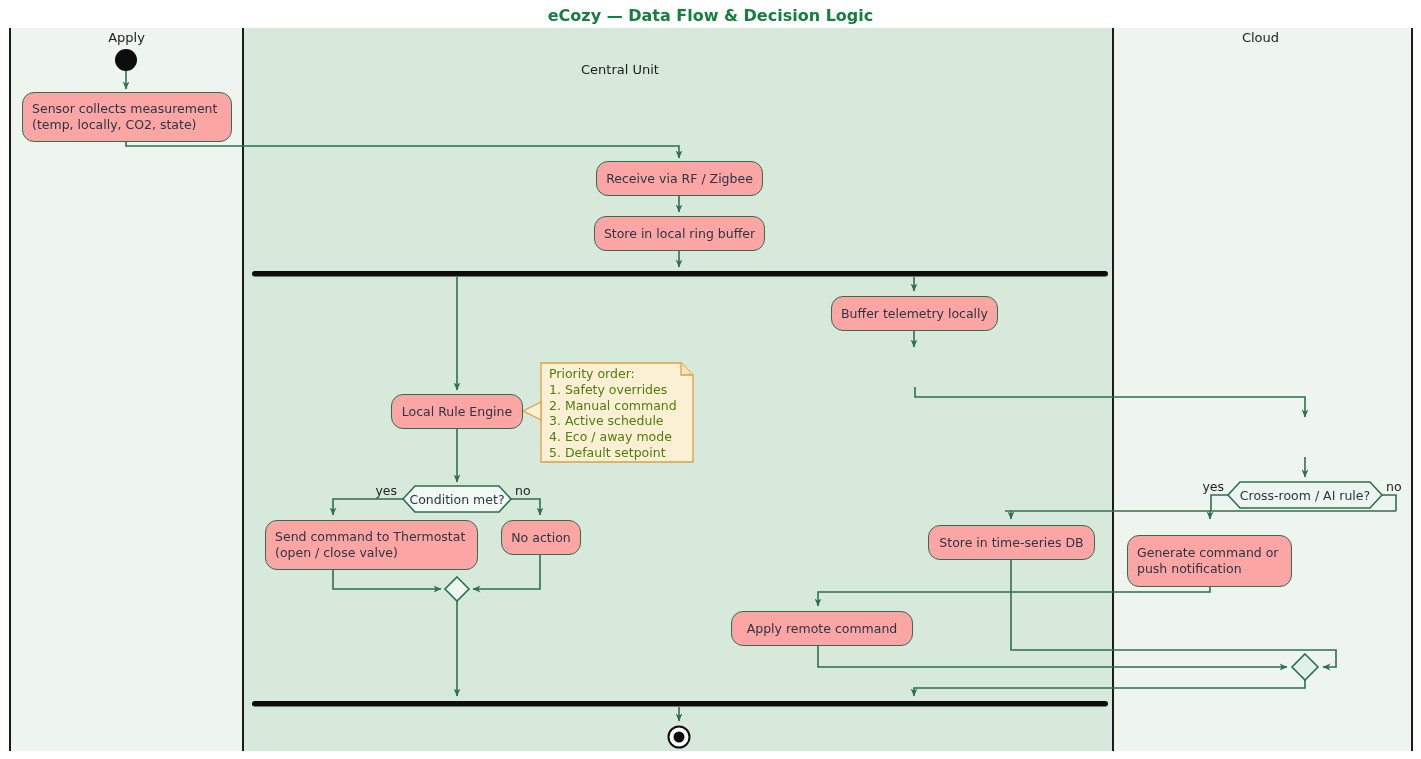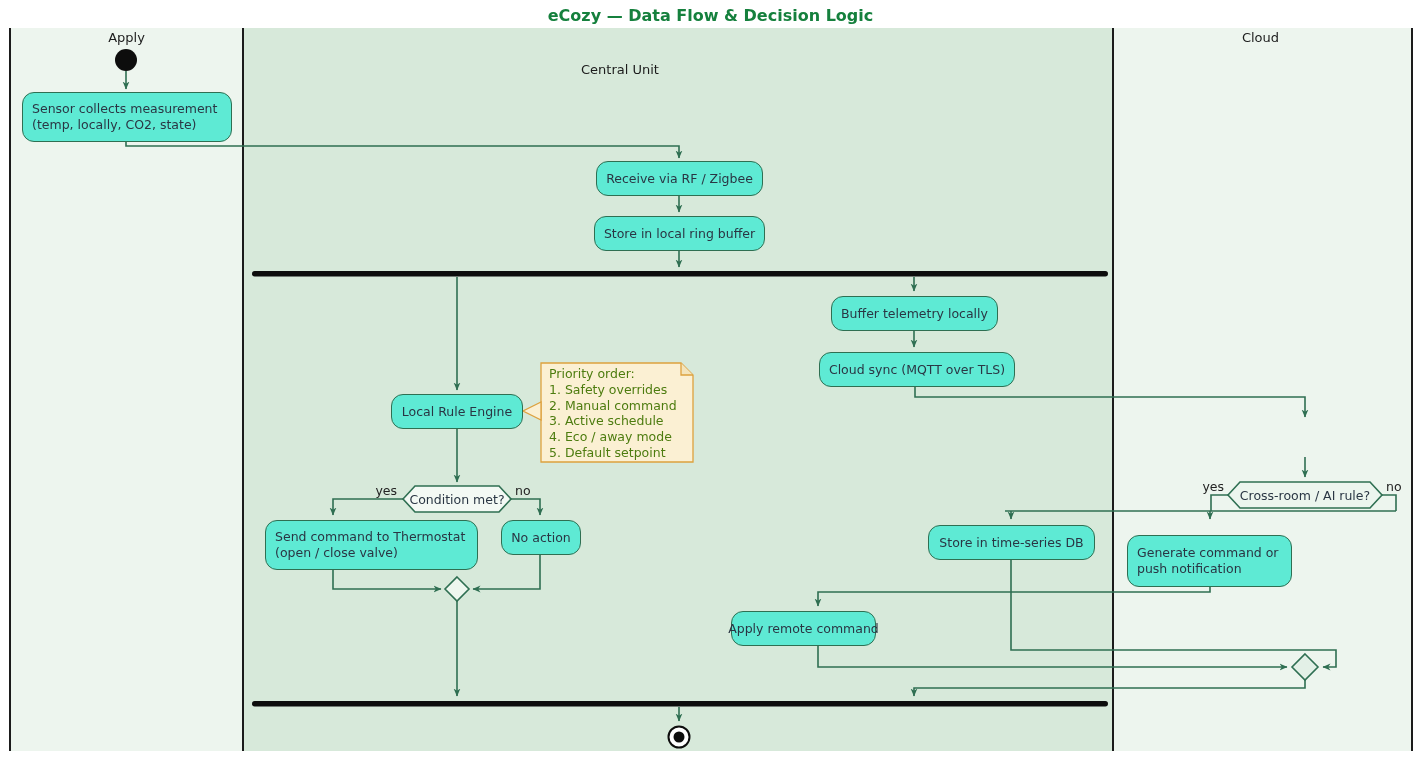--- a/index.html
+++ b/index.html
@@ -14,21 +14,21 @@
   }
   .lane{position:absolute;top:28px;height:723px;}
   .lane-edge{left:10px;width:233px;background:#edf5ee;}
   .lane-central{left:243px;width:870px;background:#d7e9da;}
   .lane-cloud{left:1113px;width:299px;background:#edf5ee;}
   .lane-border{position:absolute;top:28px;height:723px;width:2px;background:#1b1b1b;}
   .lane-label{position:absolute;top:30px;font-size:13px;color:#1c1c1c;text-align:center;}
   .wires{position:absolute;left:0;top:0;z-index:1;}
   .node{
     position:absolute;z-index:2;box-sizing:border-box;
-    background:#5eead4;border:1.5px solid #2f6f52;border-radius:12px;
+    background:#fca5a5;border:1.5px solid #2f6f52;border-radius:12px;
     display:flex;align-items:center;justify-content:center;
     font-size:12.5px;line-height:16px;color:#2a3644;white-space:nowrap;
   }
   .node.two{
     flex-direction:column;align-items:flex-start;justify-content:center;
     padding-left:9px;padding-right:6px;
   }
   .hexlabel{
     position:absolute;z-index:2;display:flex;align-items:center;justify-content:center;
     font-size:12.5px;color:#2a3644;white-space:nowrap;
@@ -140,35 +140,32 @@
   </div>
 
   <div class="node" style="left:501px;top:520px;width:80px;height:35px;">
     <span>No action</span>
   </div>
 
   <div class="node" style="left:831px;top:296px;width:167px;height:35px;">
     <span>Buffer telemetry locally</span>
   </div>
 
-  <div class="node" style="left:819px;top:352px;width:196px;height:35px;">
-    <span>Cloud sync (MQTT over TLS)</span>
-  </div>
 
 
   <div class="node" style="left:928px;top:525px;width:167px;height:35px;">
     <span>Store in time-series DB</span>
   </div>
 
   <div class="node two" style="left:1127px;top:535px;width:165px;height:52px;">
     <span>Generate command or</span>
     <span>push notification</span>
   </div>
 
-  <div class="node" style="left:731px;top:611px;width:145px;height:35px;">
+  <div class="node" style="left:731px;top:611px;width:182px;height:35px;">
     <span>Apply remote command</span>
   </div>
 
   <div class="hexlabel" style="left:403px;top:486px;width:108px;height:26px;">Condition met?</div>
   <div class="branchlabel r" style="left:361px;top:483px;width:36px;">yes</div>
   <div class="branchlabel" style="left:515px;top:483px;">no</div>
 
   <div class="hexlabel" style="left:1228px;top:482px;width:154px;height:26px;">Cross-room / AI rule?</div>
   <div class="branchlabel r" style="left:1188px;top:479px;width:36px;">yes</div>
   <div class="branchlabel" style="left:1386px;top:479px;">no</div>

